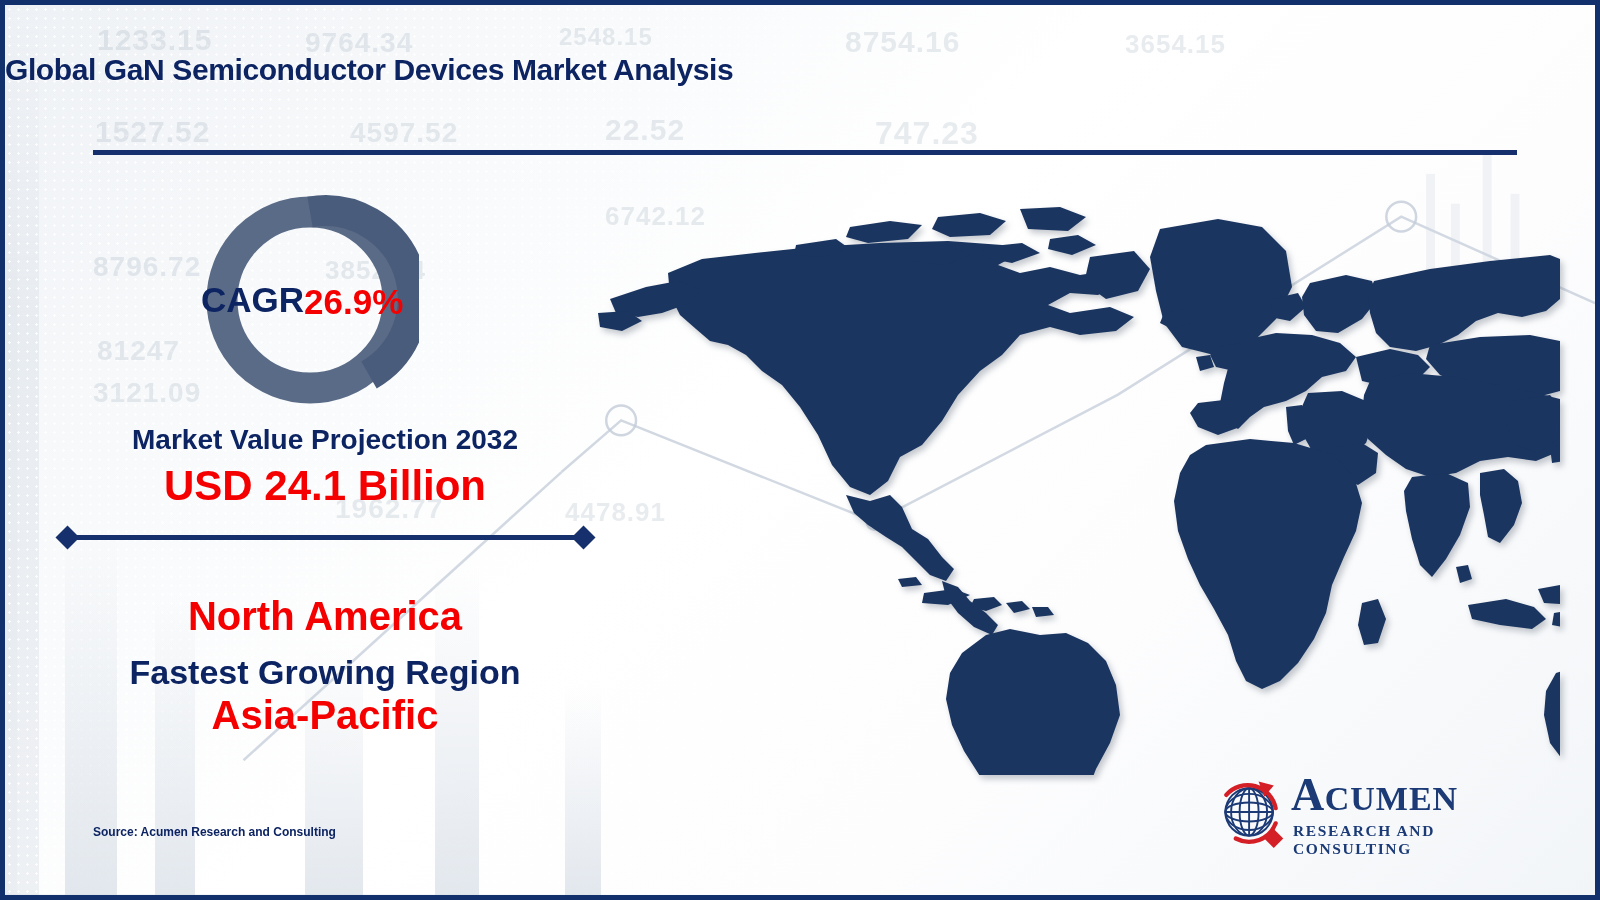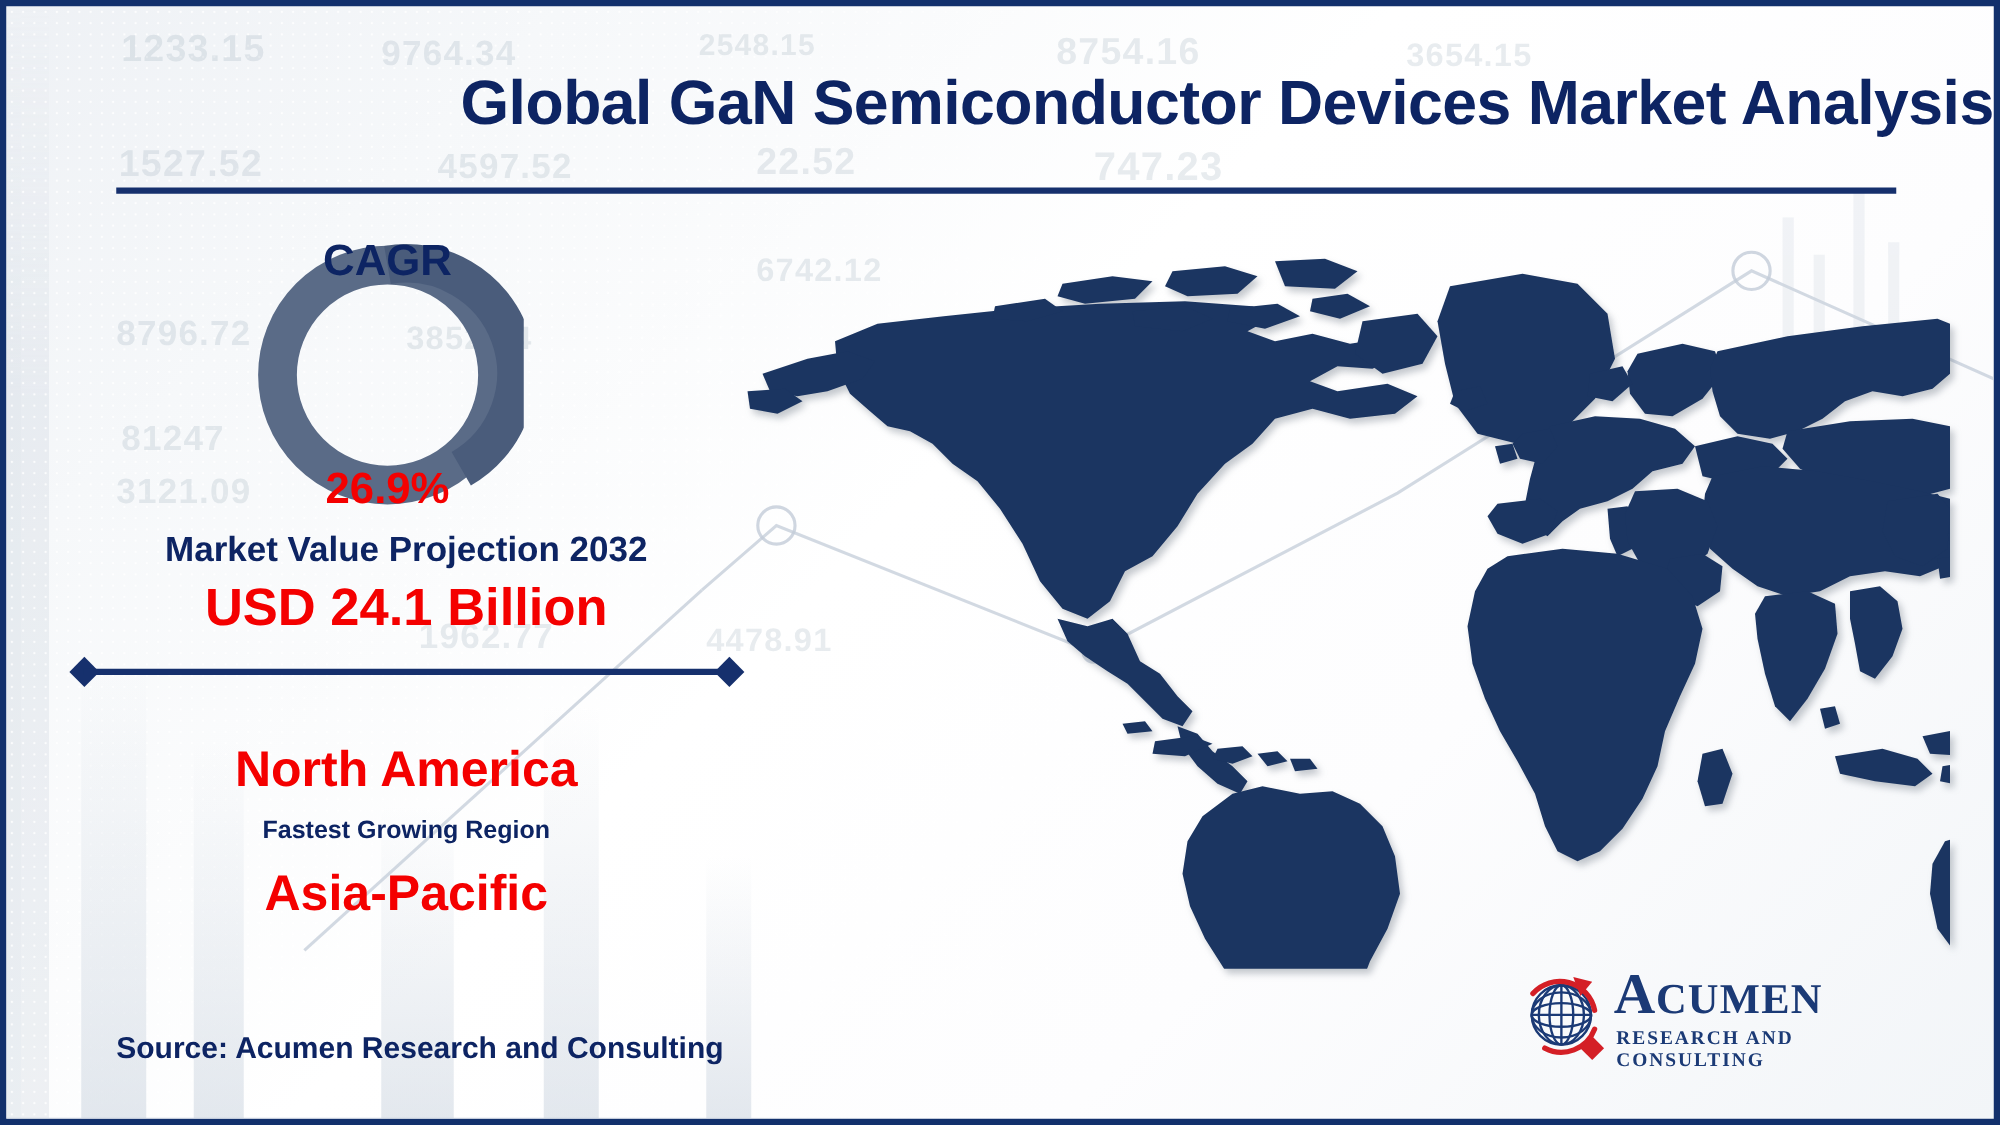--- a/index.html
+++ b/index.html
@@ -53,38 +53,37 @@
     white-space:nowrap;
   }
   .tall-bar { position:absolute; bottom:0; background:linear-gradient(180deg, rgba(198,208,220,.0) 0%, rgba(193,204,217,.45) 100%); }
 
   
   .bg-chart { position:absolute; inset:0; }
 
   
   .title {
     position:absolute; top:48px; left:0; width:100%;
-    text-align:right;
-    font-size:50px; font-weight:bold;
+    text-align:left;
+    font-size:30px; font-weight:bold;
     color:#0d2463;
     letter-spacing:-0.4px;
     text-shadow:0 1px 0 rgba(255,255,255,.6);
-    padding-left:36px;
   }
   .title-rule {
     position:absolute; left:88px; top:145px;
     width:1424px; height:5px; background:#16306d;
   }
 
   
   .donut-wrap { position:absolute; left:196px; top:186px; width:218px; height:218px; }
   .donut-label {
     position:absolute; inset:0;
-    display:flex; flex-direction:column;
-    align-items:center; justify-content:space-between;
+    display:flex; 
+    align-items:center; justify-content:flex-start;
     line-height:1.02;
   }
   .donut-cagr { font-size:35px; font-weight:bold; color:#0d2463; }
   .donut-pct  { font-size:35px; font-weight:bold; color:#f40000; margin-top:4px; }
 
   
   .mvp-label {
     position:absolute; left:0; top:419px; width:640px; text-align:center;
     font-size:28px; font-weight:bold; color:#0d2463;
   }
@@ -96,26 +95,26 @@
   .divider { position:absolute; left:62px; top:530px; width:516px; height:5px; background:#16306d; }
   .diamond {
     position:absolute; top:524px; width:17px; height:17px;
     background:#16306d; transform:rotate(45deg);
   }
   .diamond.left  { left:54px; }
   .diamond.right { left:570px; }
 
   .dom-label  { position:absolute; left:0; top:552px;  width:640px; text-align:center; font-size:26px; font-weight:bold; color:#0d2463; }
   .dom-value  { position:absolute; left:0; top:589px;  width:640px; text-align:center; font-size:40px; font-weight:bold; color:#f40000; }
-  .fast-label { position:absolute; left:0; top:648px;  width:640px; text-align:center; font-size:20px; font-weight:bold; color:#0d2463; }
+  .fast-label { position:absolute; left:0; top:648px;  width:640px; text-align:center; font-size:34px; font-weight:bold; color:#0d2463; }
   .fast-value { position:absolute; left:0; top:688px;  width:640px; text-align:center; font-size:40px; font-weight:bold; color:#f40000; }
 
   .source {
     position:absolute; left:88px; top:820px;
-    font-size:24px; font-weight:bold; color:#0d2463;text-align:right;
+    font-size:12px; font-weight:bold; color:#0d2463;text-align:right;
   }
 
   
   .map { position:absolute; left:545px; top:190px; width:1010px; height:580px; }
   .map svg { width:100%; height:100%; display:block; filter:drop-shadow(3px 4px 3px rgba(90,100,115,.35)); }
 
   
   .logo { position:absolute; left:1208px; top:765px; width:300px; height:80px; }
   .logo-word {
     position:absolute; left:78px; top:2px;

